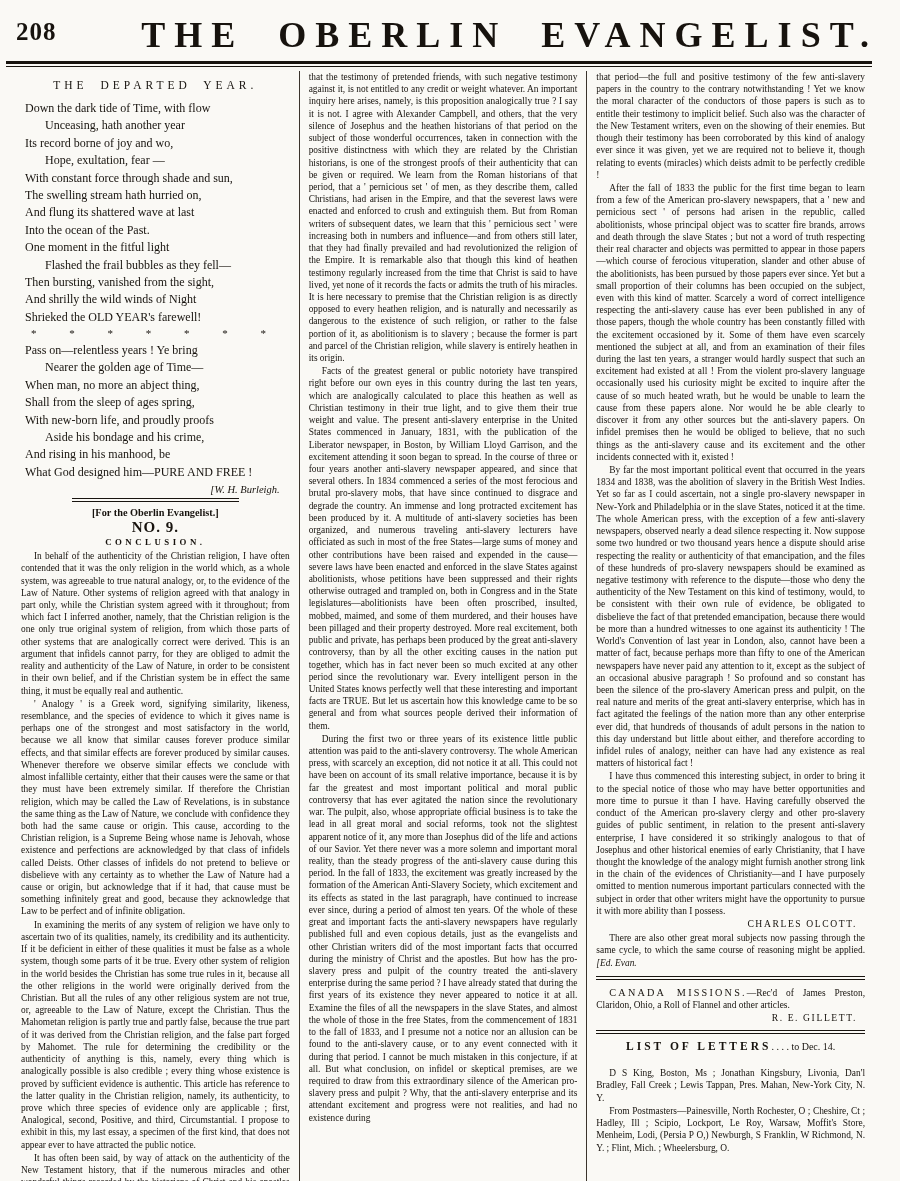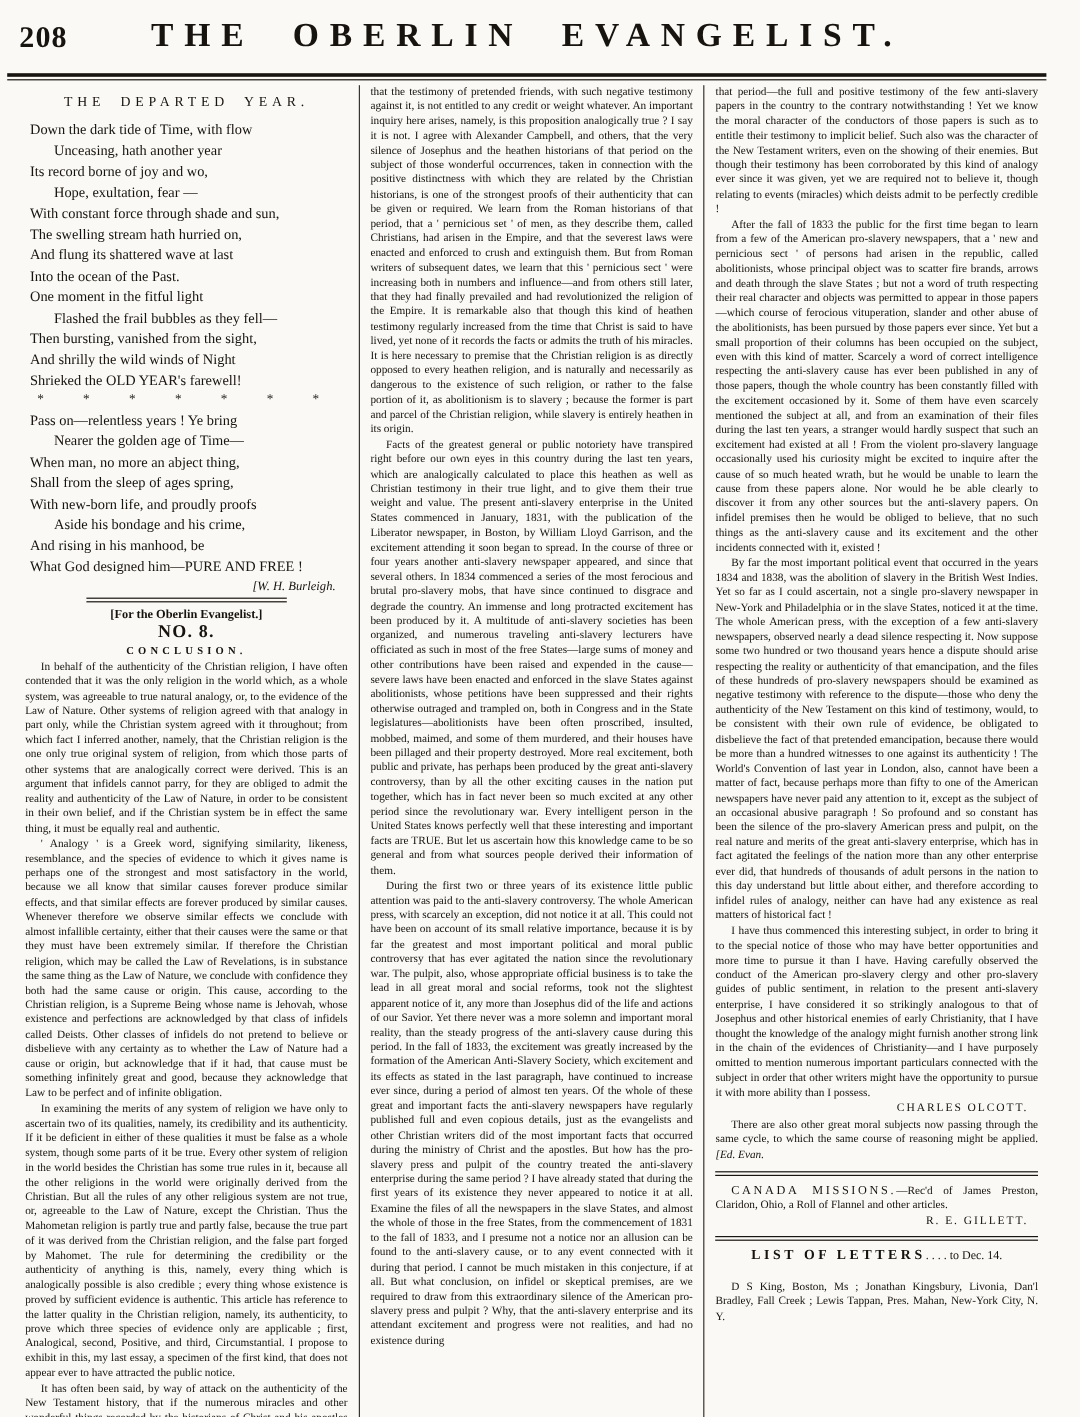--- a/index.html
+++ b/index.html
@@ -5,21 +5,21 @@
   html,body { margin:0; padding:0; }
   body {
     width:900px; height:1181px; overflow:hidden;
     background:#faf9f5; color:#17130e;
     font-family:"Liberation Serif", serif;
   }
   .page { width:878px; height:1181px; position:relative; }
   .page-header { position:relative; padding-top:14px; height:44px; }
   .page-num { position:absolute; left:16px; top:18px; font-size:25px; font-weight:bold; letter-spacing:1px; }
   .masthead {
-    text-align:center; font-size:28px; font-weight:bold;
+    text-align:right; font-size:36px; font-weight:bold;
     letter-spacing:9px; word-spacing:16px; white-space:nowrap;
   }
   .head-rule { margin:3px 6px 0 6px; border-top:3px solid #18140f; border-bottom:1px solid #18140f; height:2px; }
 
   .columns { display:flex; align-items:stretch; padding:4px 4px 0 12px; height:1114px; overflow:hidden; }
   .col { flex:1 1 0; padding:0 9px; overflow:hidden; }
   .col + .col { border-left:1px solid #3a342c; }
 
   p.body-text { margin:0 0 1px 0; font-size:9.4px; line-height:1.3; text-align:justify; text-indent:13px; }
   p.cont { text-indent:0; }
@@ -79,21 +79,21 @@
         <div class="poem-line">Shall from the sleep of ages spring,</div>
         <div class="poem-line">With new-born life, and proudly proofs</div>
         <div class="poem-line indent">Aside his bondage and his crime,</div>
         <div class="poem-line">And rising in his manhood, be</div>
         <div class="poem-line">What God designed him—PURE AND FREE !</div>
       </div>
       <div class="attribution">[W. H. Burleigh.</div>
       <div class="sep-rule"></div>
 
       <div class="dateline">[For the Oberlin Evangelist.]</div>
-      <div class="essay-no">NO. 8.</div>
+      <div class="essay-no">NO. 9.</div>
       <div class="essay-section">CONCLUSION.</div>
 
       <p class="body-text">In behalf of the authenticity of the Christian religion, I have often contended that it was the only religion in the world which, as a whole system, was agreeable to true natural analogy, or, to the evidence of the Law of Nature. Other systems of religion agreed with that analogy in part only, while the Christian system agreed with it throughout; from which fact I inferred another, namely, that the Christian religion is the one only true original system of religion, from which those parts of other systems that are analogically correct were derived.  This is an argument that infidels cannot parry, for they are obliged to admit the reality and authenticity of the Law of Nature, in order to be consistent in their own belief, and if the Christian system be in effect the same thing, it must be equally real and authentic.</p>
       <p class="body-text">' Analogy ' is a Greek word, signifying similarity, likeness, resemblance, and the species of evidence to which it gives name is perhaps one of the strongest and most satisfactory in the world, because we all know that similar causes forever produce similar effects, and that similar effects are forever produced by similar causes.  Whenever therefore we observe similar effects we conclude with almost infallible certainty, either that their causes were the same or that they must have been extremely similar.  If therefore the Christian religion, which may be called the Law of Revelations, is in substance the same thing as the Law of Nature, we conclude with confidence they both had the same cause or origin.  This cause, according to the Christian religion, is a Supreme Being whose name is Jehovah, whose existence and perfections are acknowledged by that class of infidels called Deists.  Other classes of infidels do not pretend to believe or disbelieve with any certainty as to whether the Law of Nature had a cause or origin, but acknowledge that if it had, that cause must be something infinitely great and good, because they acknowledge that Law to be perfect and of infinite obligation.</p>
       <p class="body-text">In examining the merits of any system of religion we have only to ascertain two of its qualities, namely, its credibility and its authenticity.  If it be deficient in either of these qualities it must be false as a whole system, though some parts of it be true.  Every other system of religion in the world besides the Christian has some true rules in it, because all the other religions in the world were originally derived from the Christian.  But all the rules of any other religious system are not true, or, agreeable to the Law of Nature, except the Christian.  Thus the Mahometan religion is partly true and partly false, because the true part of it was derived from the Christian religion, and the false part forged by Mahomet.  The rule for determining the credibility or the authenticity of anything is this, namely, every thing which is analogically possible is also credible ; every thing whose existence is proved by sufficient evidence is authentic.  This article has reference to the latter quality in the Christian religion, namely, its authenticity, to prove which three species of evidence only are applicable ; first, Analogical, second, Positive, and third, Circumstantial.  I propose to exhibit in this, my last essay, a specimen of the first kind, that does not appear ever to have attracted the public notice.</p>
       <p class="body-text">It has often been said, by way of attack on the authenticity of the New Testament history, that if the numerous miracles and other wonderful things recorded by the historians of Christ and his apostles were true, the Jewish and Pagan historians of that period would have noticed and recorded them.  The fact that they did not is sufficient to destroy their authenticity or title to rational belief, and</p>
     </div>
 
     <div class="col">
       <p class="body-text cont">that the testimony of pretended friends, with such negative testimony against it, is not entitled to any credit or weight whatever.  An important inquiry here arises, namely, is this proposition analogically true ?  I say it is not.  I agree with Alexander Campbell, and others, that the very silence of Josephus and the heathen historians of that period on the subject of those wonderful occurrences, taken in connection with the positive distinctness with which they are related by the Christian historians, is one of the strongest proofs of their authenticity that can be given or required.  We learn from the Roman historians of that period, that a ' pernicious set ' of men, as they describe them, called Christians, had arisen in the Empire, and that the severest laws were enacted and enforced to crush and extinguish them.  But from Roman writers of subsequent dates, we learn that this ' pernicious sect ' were increasing both in numbers and influence—and from others still later, that they had finally prevailed and had revolutionized the religion of the Empire.  It is remarkable also that though this kind of heathen testimony regularly increased from the time that Christ is said to have lived, yet none of it records the facts or admits the truth of his miracles.  It is here necessary to premise that the Christian religion is as directly opposed to every heathen religion, and is naturally and necessarily as dangerous to the existence of such religion, or rather to the false portion of it, as abolitionism is to slavery ; because the former is part and parcel of the Christian religion, while slavery is entirely heathen in its origin.</p>
@@ -112,16 +112,17 @@
 
       <div class="full-rule-double"></div>
 
       <p class="body-text"><span class="small-caps-lead">CANADA MISSIONS.</span><span>—Rec'd of James Preston, Claridon, Ohio, a Roll of Flannel and other articles.</span></p>
       <div class="signature">R. E. GILLETT.</div>
 
       <div class="full-rule-double"></div>
 
       <div class="letters-title"><span class="lt-main">LIST OF LETTERS</span><span class="lt-suffix">. . . . to Dec. 14.</span></div>
       <p class="body-text">D S King, Boston, Ms ; Jonathan Kingsbury, Livonia, Dan'l Bradley, Fall Creek ; Lewis Tappan, Pres. Mahan, New-York City, N. Y.</p>
+      <p class="body-text">From Postmasters—Painesville, North Rochester, O ; Cheshire, Ct ; Hadley, Ill ; Scipio, Lockport, Le Roy, Warsaw, Moffit's Store, Menheim, Lodi, (Persia P O,) Newburgh, S Franklin, W Richmond, N. Y. ;  Flint, Mich. ; Wheelersburg, O.</p>
     </div>
 
   </div>
 </div>
 
 </body></html>

